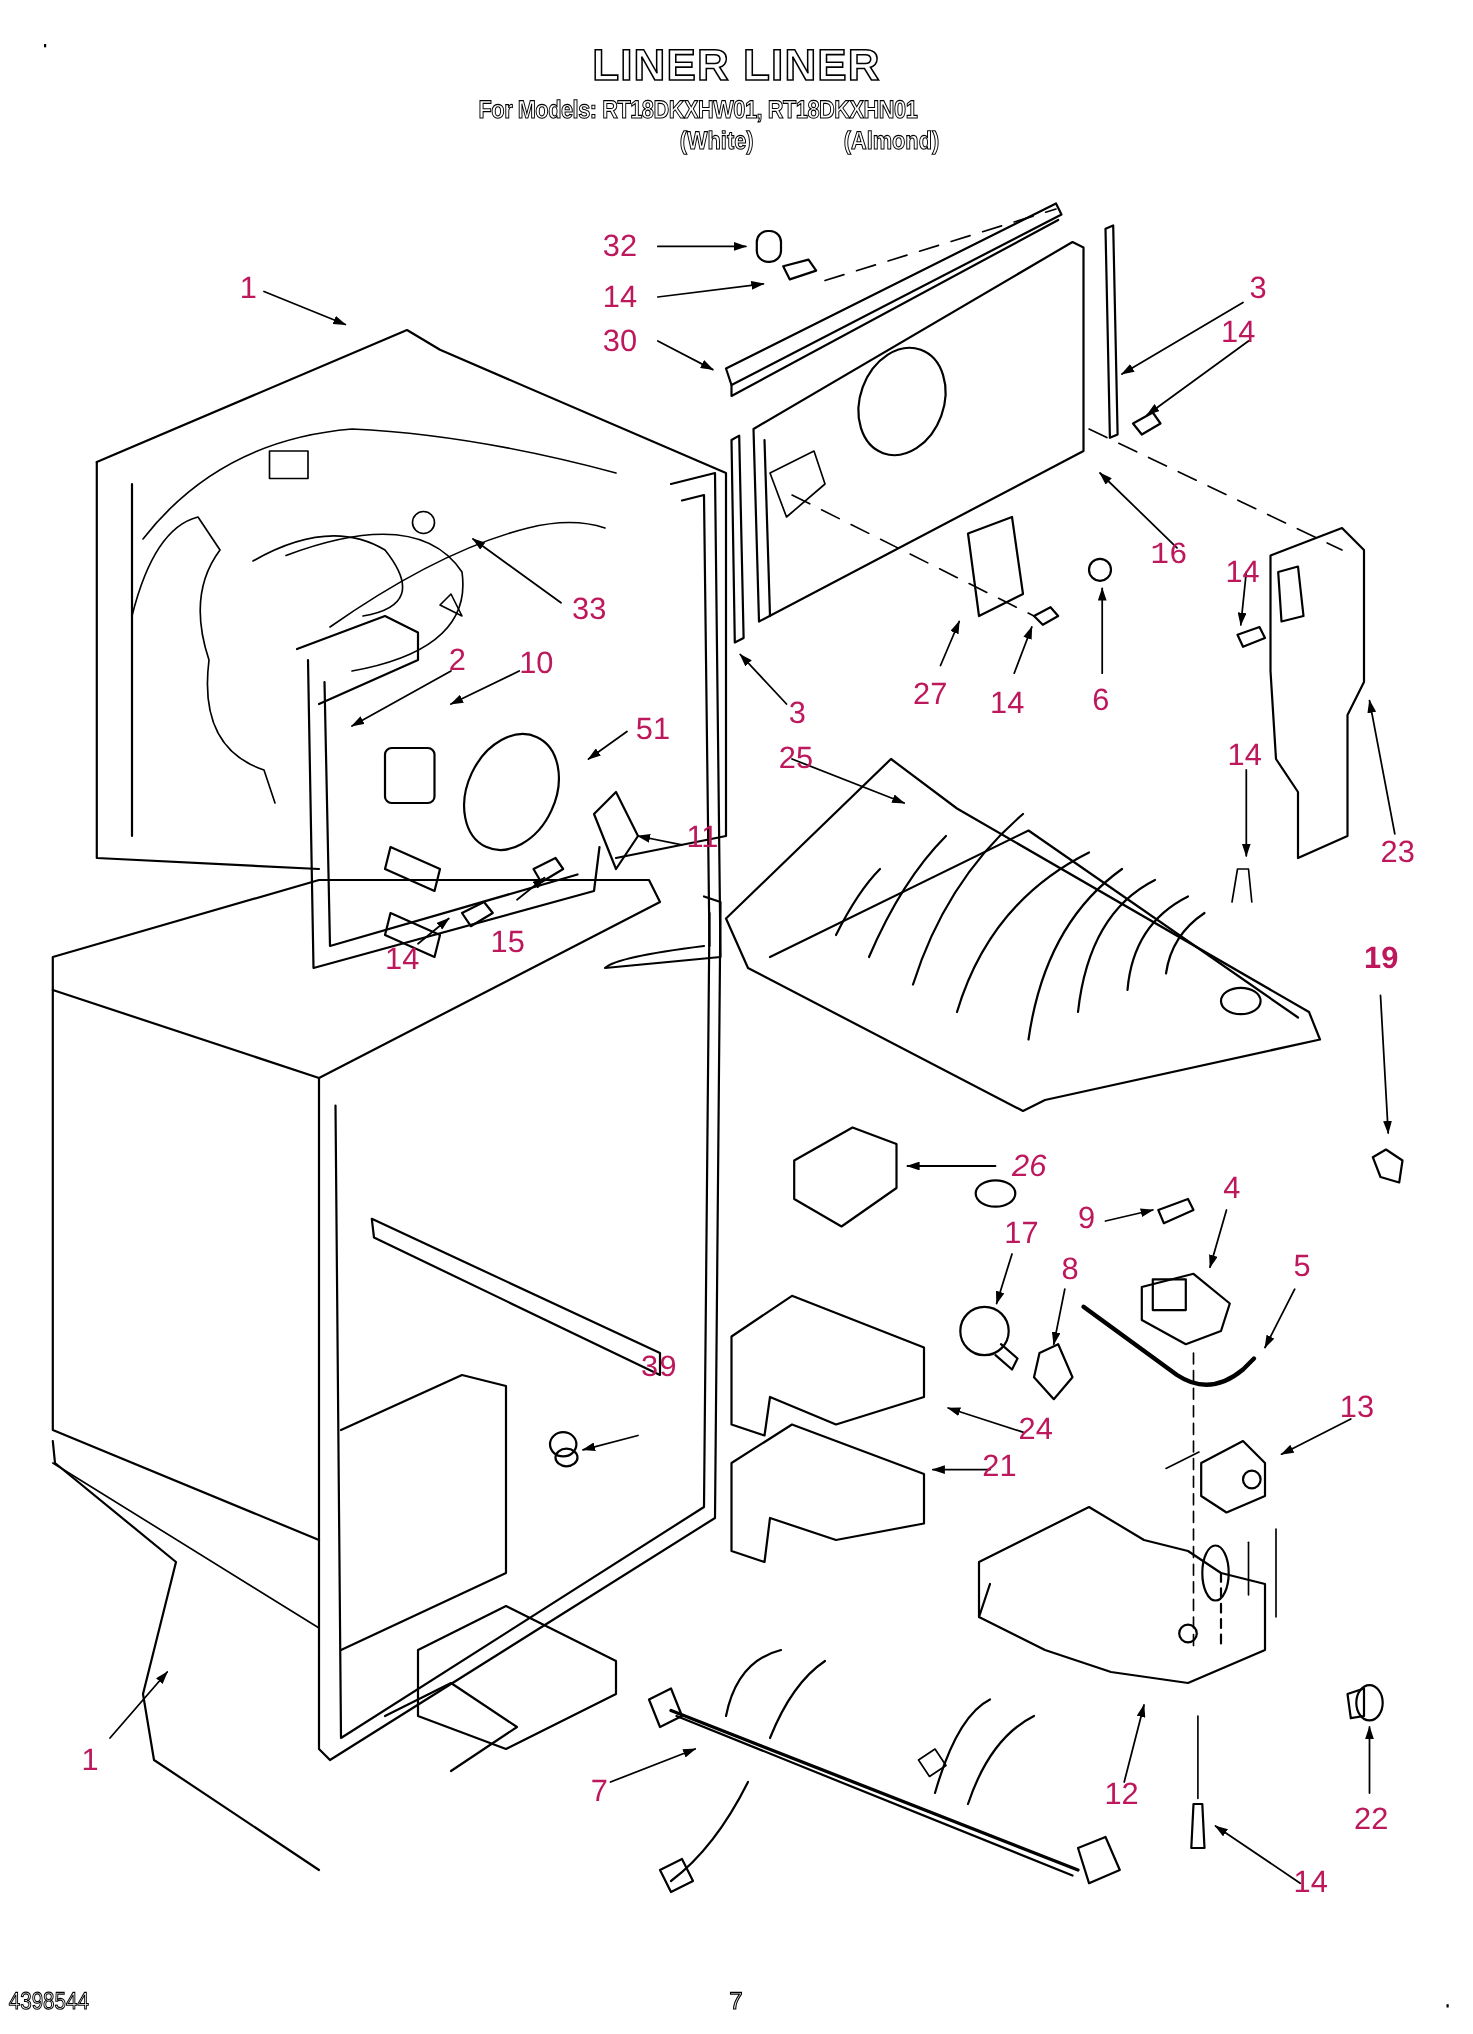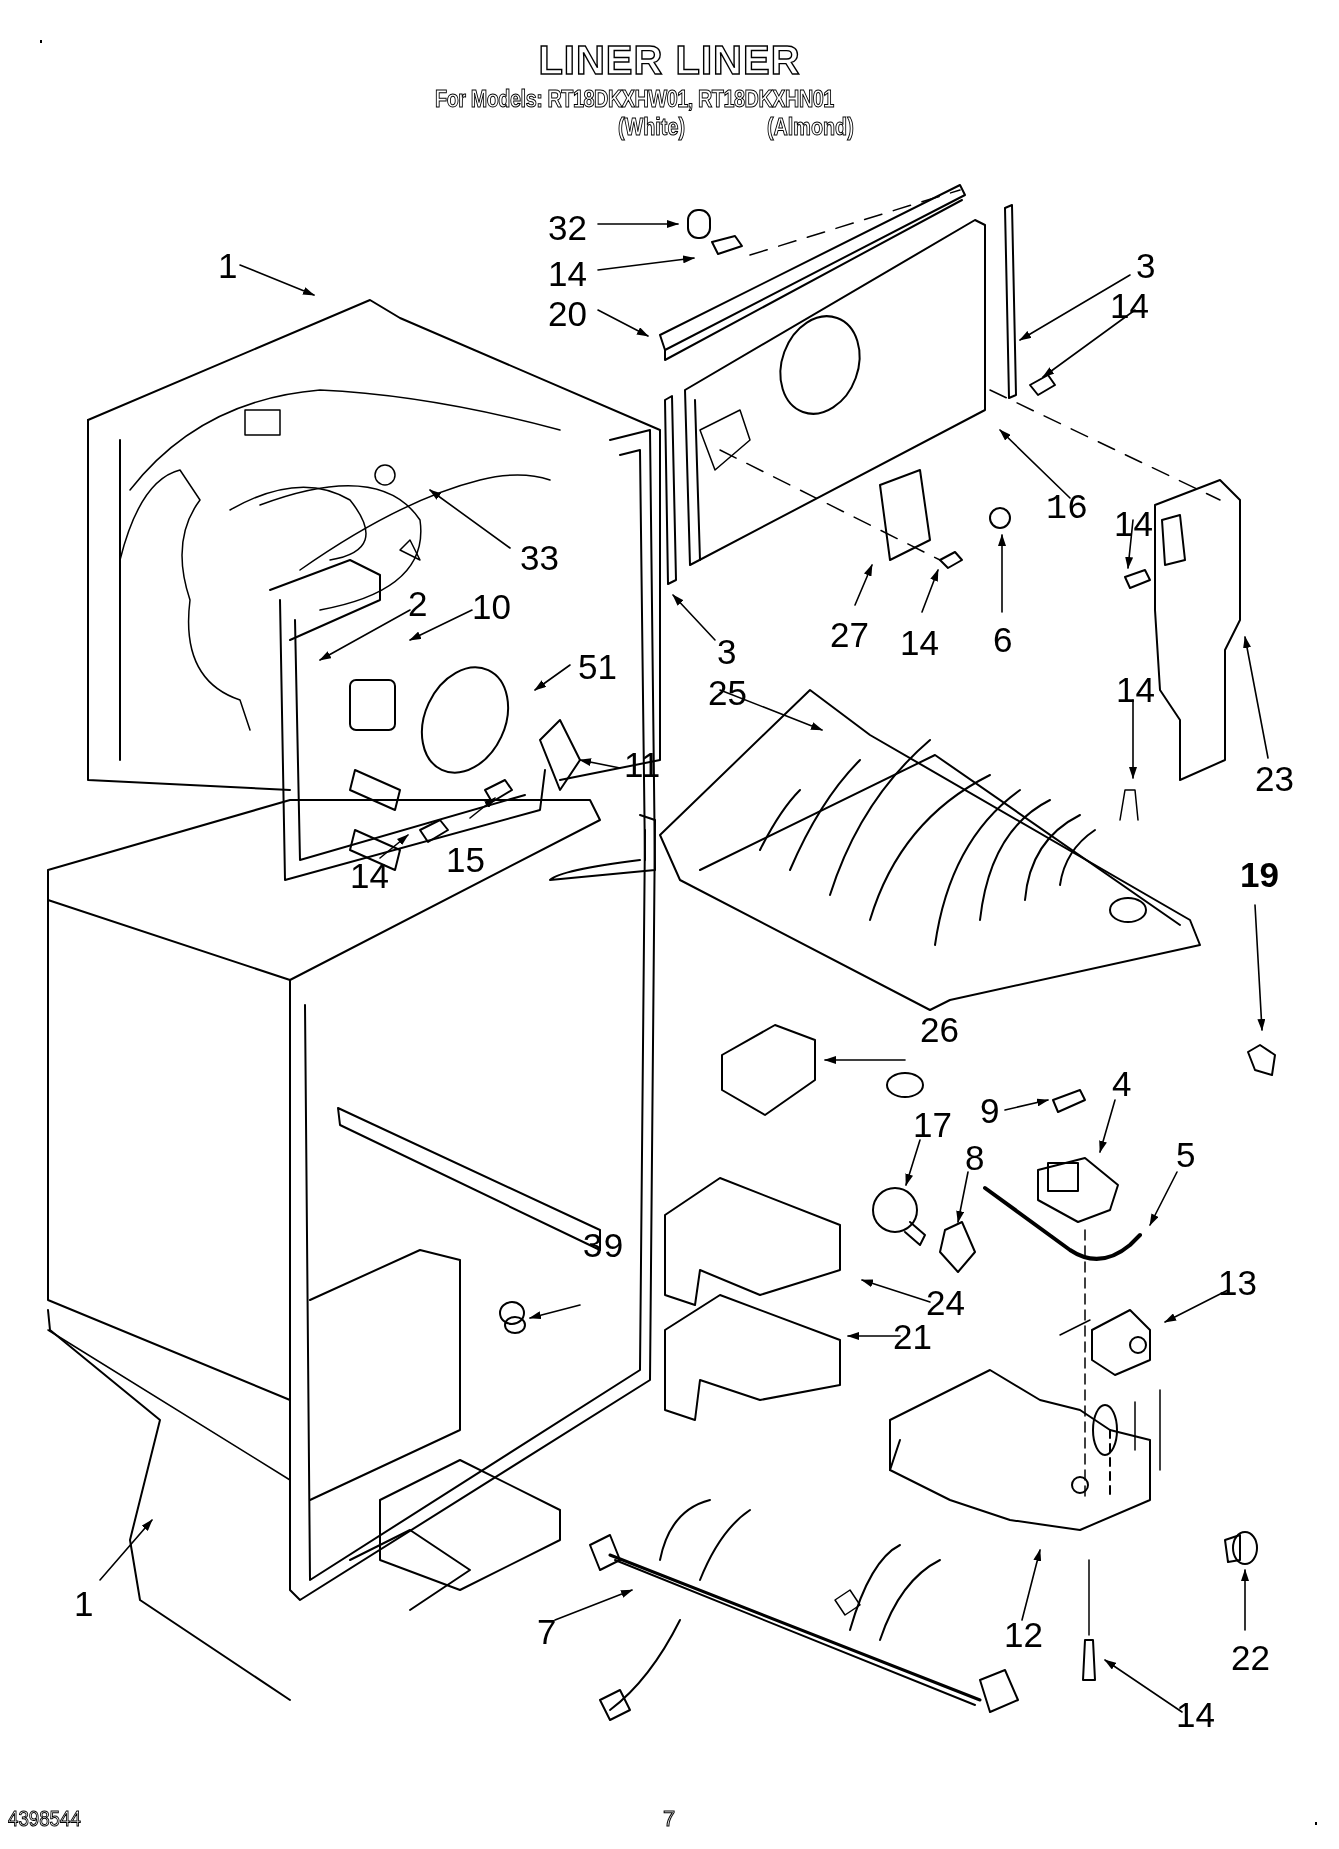--- a/index.html
+++ b/index.html
@@ -14,21 +14,21 @@
     color: #fff; -webkit-text-stroke: 1px #000; letter-spacing: -0.5px; white-space: nowrap;
     font-family: "Liberation Sans Narrow", "Liberation Sans", sans-serif; transform: scaleX(0.86); transform-origin: left;
   }
   .variant {
     position: absolute; top: 114px; font-size: 23px; font-weight: bold;
     color: #fff; -webkit-text-stroke: 1px #000; white-space: nowrap; transform: scaleX(0.86); transform-origin: left;
   }
   .v-white { left: 618px; }
   .v-almond { left: 767px; }
   svg.diagram { position: absolute; left: 0; top: 0; width: 1339px; height: 1849px; }
-  .callout { position: absolute; font-size: 35px; line-height: 1; font-family: "Liberation Sans", sans-serif; color: #000000; white-space: nowrap; }
+  .callout { position: absolute; font-size: 28px; line-height: 1; font-family: "Liberation Sans", sans-serif; color: #be185d; white-space: nowrap; }
   .footer-left {
     position: absolute; left: 8px; top: 1806px; font-size: 22px; color: #fff; -webkit-text-stroke: 1px #000; transform: scaleX(0.85); transform-origin: left;
   }
   .footer-center {
     position: absolute; left: 663px; top: 1806px; font-size: 22px; color: #fff; -webkit-text-stroke: 1px #000;
   }
   .speck { position: absolute; width: 2px; height: 3px; background: #000; }
 </style>
 </head>
 <body>
@@ -234,42 +234,42 @@
     <line x1="100" y1="1580" x2="152" y2="1520" marker-end="url(#ah)"></line>
     <line x1="555" y1="1620" x2="632" y2="1590" marker-end="url(#ah)"></line>
     <line x1="1022" y1="1620" x2="1040" y2="1550" marker-end="url(#ah)"></line>
     <line x1="1245" y1="1630" x2="1245" y2="1570" marker-end="url(#ah)"></line>
     <line x1="1182" y1="1712" x2="1105" y2="1660" marker-end="url(#ah)"></line>
   </g>
 </svg>
 
 <div class="callout" style="left:548px;top:210px;">32</div>
 <div class="callout" style="left:548px;top:256px;">14</div>
-<div class="callout" style="left:548px;top:296px;">20</div>
+<div class="callout" style="left:548px;top:296px;">30</div>
 <div class="callout" style="left:218px;top:248px;">1</div>
 <div class="callout" style="left:1136px;top:248px;">3</div>
 <div class="callout" style="left:1110px;top:288px;">14</div>
 <div class="callout" style="left:1046px;top:492px;font-family:Liberation Mono, monospace;">16</div>
 <div class="callout" style="left:1114px;top:506px;">14</div>
 <div class="callout" style="left:520px;top:540px;">33</div>
 <div class="callout" style="left:408px;top:586px;">2</div>
 <div class="callout" style="left:472px;top:589px;">10</div>
 <div class="callout" style="left:578px;top:649px;">51</div>
 <div class="callout" style="left:624px;top:747px;">11</div>
 <div class="callout" style="left:446px;top:826px;margin-top:16px;">15</div>
 <div class="callout" style="left:350px;top:858px;">14</div>
 <div class="callout" style="left:717px;top:634px;">3</div>
 <div class="callout" style="left:830px;top:617px;">27</div>
 <div class="callout" style="left:900px;top:625px;">14</div>
 <div class="callout" style="left:993px;top:622px;">6</div>
 <div class="callout" style="left:708px;top:675px;">25</div>
 <div class="callout" style="left:1116px;top:672px;">14</div>
 <div class="callout" style="left:1255px;top:761px;">23</div>
 <div class="callout" style="left:1240px;top:857px;font-weight:bold;">19</div>
-<div class="callout" style="left:920px;top:1012px;">26</div>
+<div class="callout" style="left:920px;top:1046px;font-style:italic;">26</div>
 <div class="callout" style="left:980px;top:1093px;">9</div>
 <div class="callout" style="left:1112px;top:1066px;">4</div>
 <div class="callout" style="left:913px;top:1107px;">17</div>
 <div class="callout" style="left:965px;top:1140px;">8</div>
 <div class="callout" style="left:1176px;top:1137px;">5</div>
 <div class="callout" style="left:1218px;top:1265px;">13</div>
 <div class="callout" style="left:582px;top:1231px;font-family:Liberation Mono, monospace;">39</div>
 <div class="callout" style="left:926px;top:1285px;">24</div>
 <div class="callout" style="left:893px;top:1319px;">21</div>
 <div class="callout" style="left:74px;top:1586px;">1</div>

